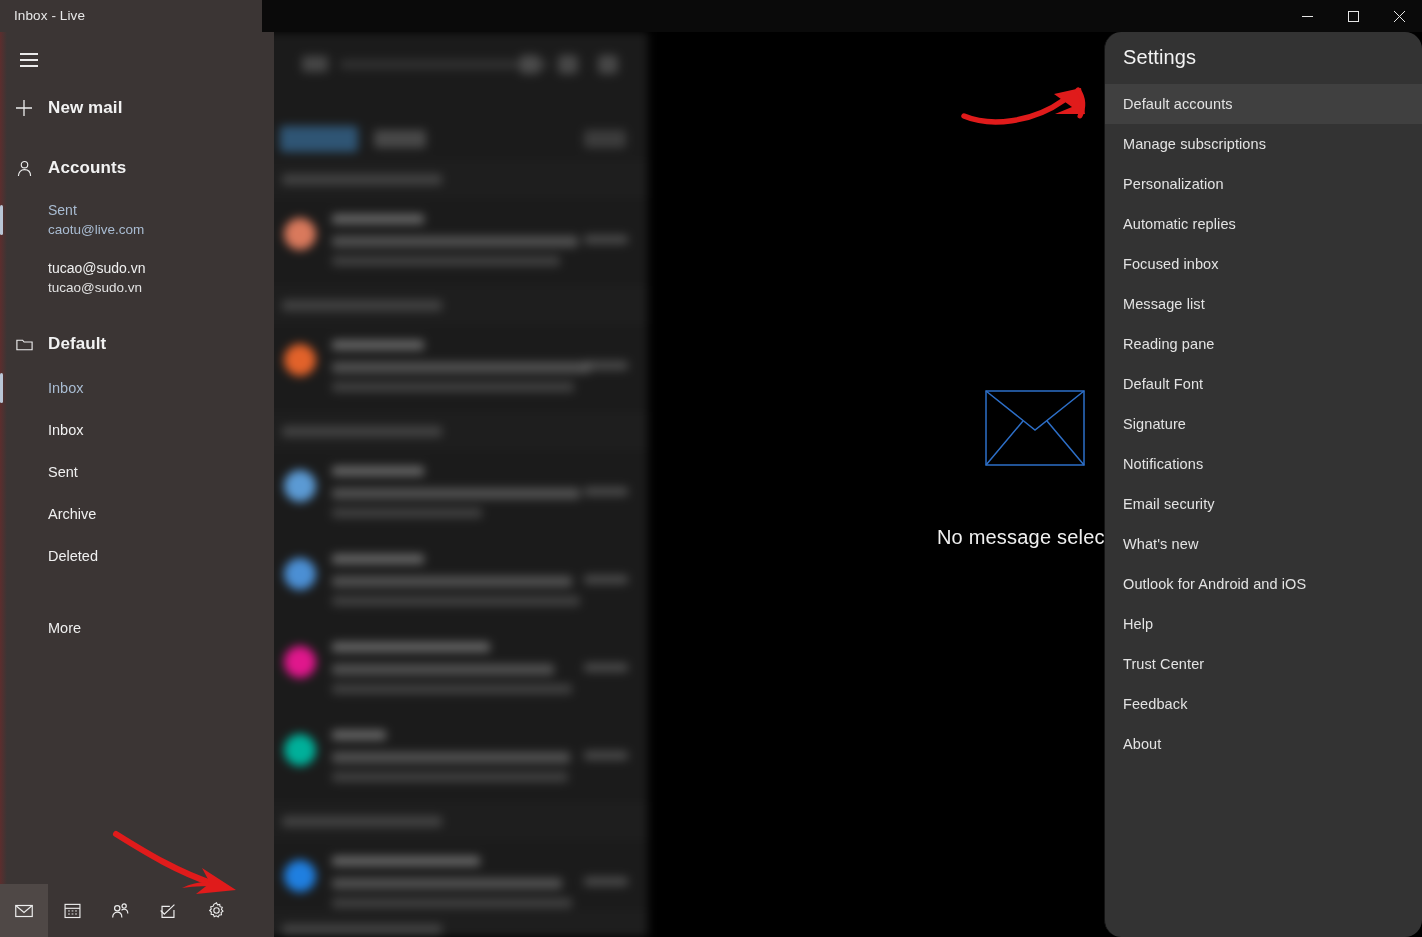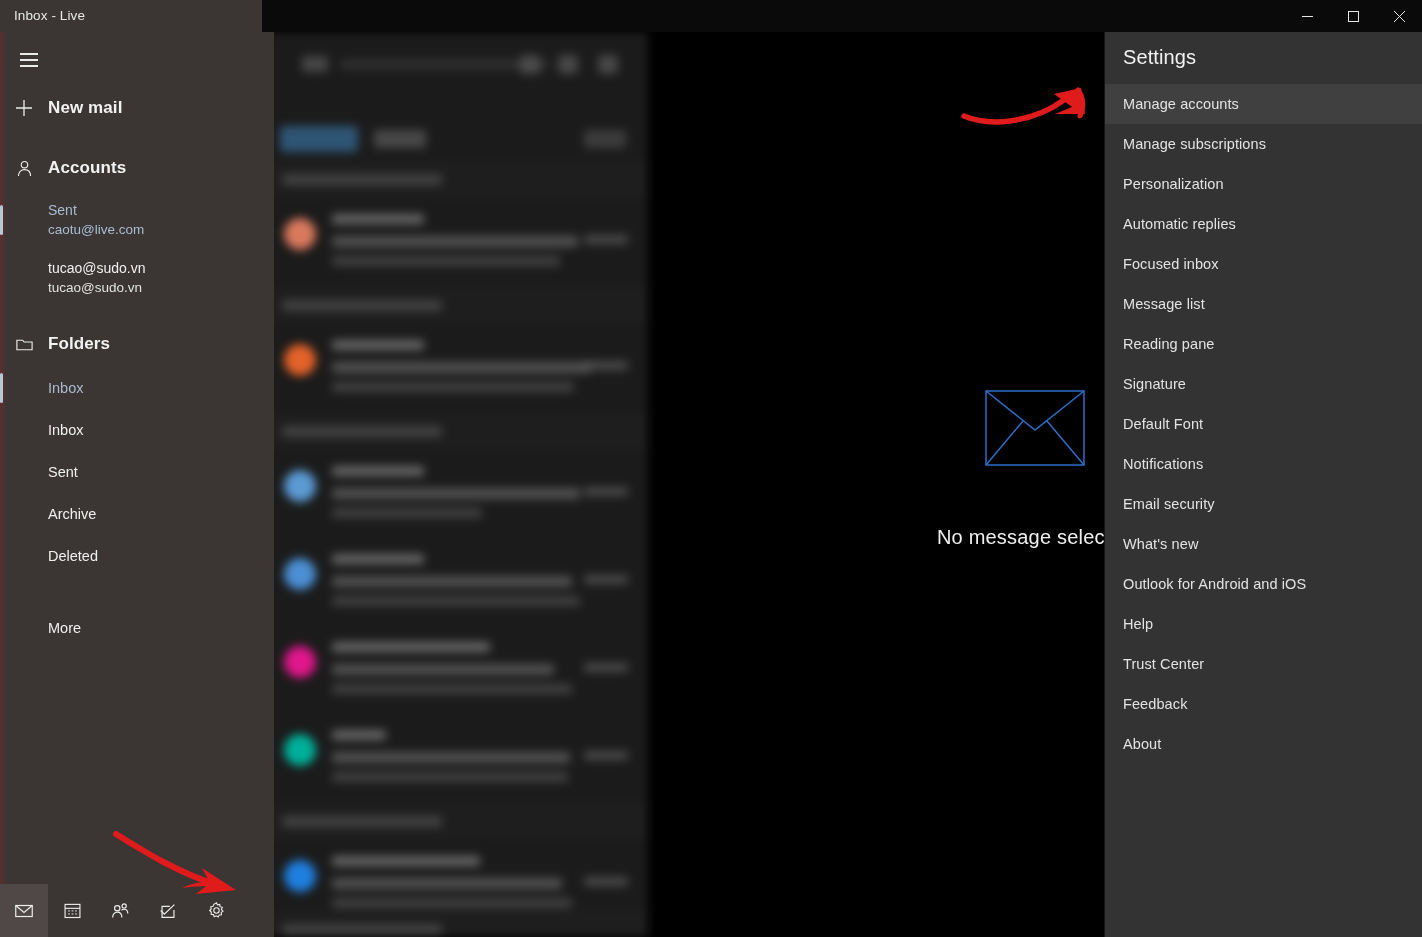--- a/index.html
+++ b/index.html
@@ -248,20 +248,21 @@
 
   
   .settings {
     position: absolute;
     top: 32px; right: 0;
     width: 318px;
     height: 905px;
     background: #333333;
     z-index: 30;
     border-left: 1px solid #141414;
+    border-radius: 17px;
   }
   .settings-title {
     position: absolute;
     top: 14px; left: 18px;
     font-size: 20px;
     color: #f3f3f3;
     letter-spacing: .1px;
   }
   .settings-list {
     position: absolute;
@@ -352,21 +353,21 @@
       <span class="acc-name">tucao@sudo.vn</span>
       <span class="acc-mail">tucao@sudo.vn</span>
     </div>
 
     <div class="nav-row row-folders">
       <span class="nav-icon">
         <svg width="19" height="19" viewBox="0 0 20 20" fill="none" stroke="currentColor" stroke-width="1.2">
           <path d="M2 5.5 H8 L9.6 7.4 H18 V15.5 H2 Z"></path>
         </svg>
       </span>
-      <span class="nav-label-big">Folders</span>
+      <span class="nav-label-big">Default</span>
     </div>
 
     <div class="sub-item folder-item selected" style="top:367px;">
       <span class="sel-bar"></span>
       <span class="folder-label">Inbox</span>
     </div>
     <div class="sub-item folder-item" style="top:409px;">
 
       <span class="folder-label">Inbox</span>
     </div>
@@ -531,29 +532,29 @@
           <path d="M1 75 L38 31 M99 75 L62 31"></path>
         </svg>
       </span>
       <span class="no-msg">No message selected</span>
     </div>
   </div>
 
   <div class="settings">
     <div class="settings-title">Settings</div>
     <div class="settings-list">
-      <div class="settings-item hovered">Manage accounts</div>
+      <div class="settings-item hovered">Default accounts</div>
       <div class="settings-item">Manage subscriptions</div>
       <div class="settings-item">Personalization</div>
       <div class="settings-item">Automatic replies</div>
       <div class="settings-item">Focused inbox</div>
       <div class="settings-item">Message list</div>
       <div class="settings-item">Reading pane</div>
+      <div class="settings-item">Default Font</div>
       <div class="settings-item">Signature</div>
-      <div class="settings-item">Default Font</div>
       <div class="settings-item">Notifications</div>
       <div class="settings-item">Email security</div>
       <div class="settings-item">What's new</div>
       <div class="settings-item">Outlook for Android and iOS</div>
       <div class="settings-item">Help</div>
       <div class="settings-item">Trust Center</div>
       <div class="settings-item">Feedback</div>
       <div class="settings-item">About</div>
     </div>
   </div>

